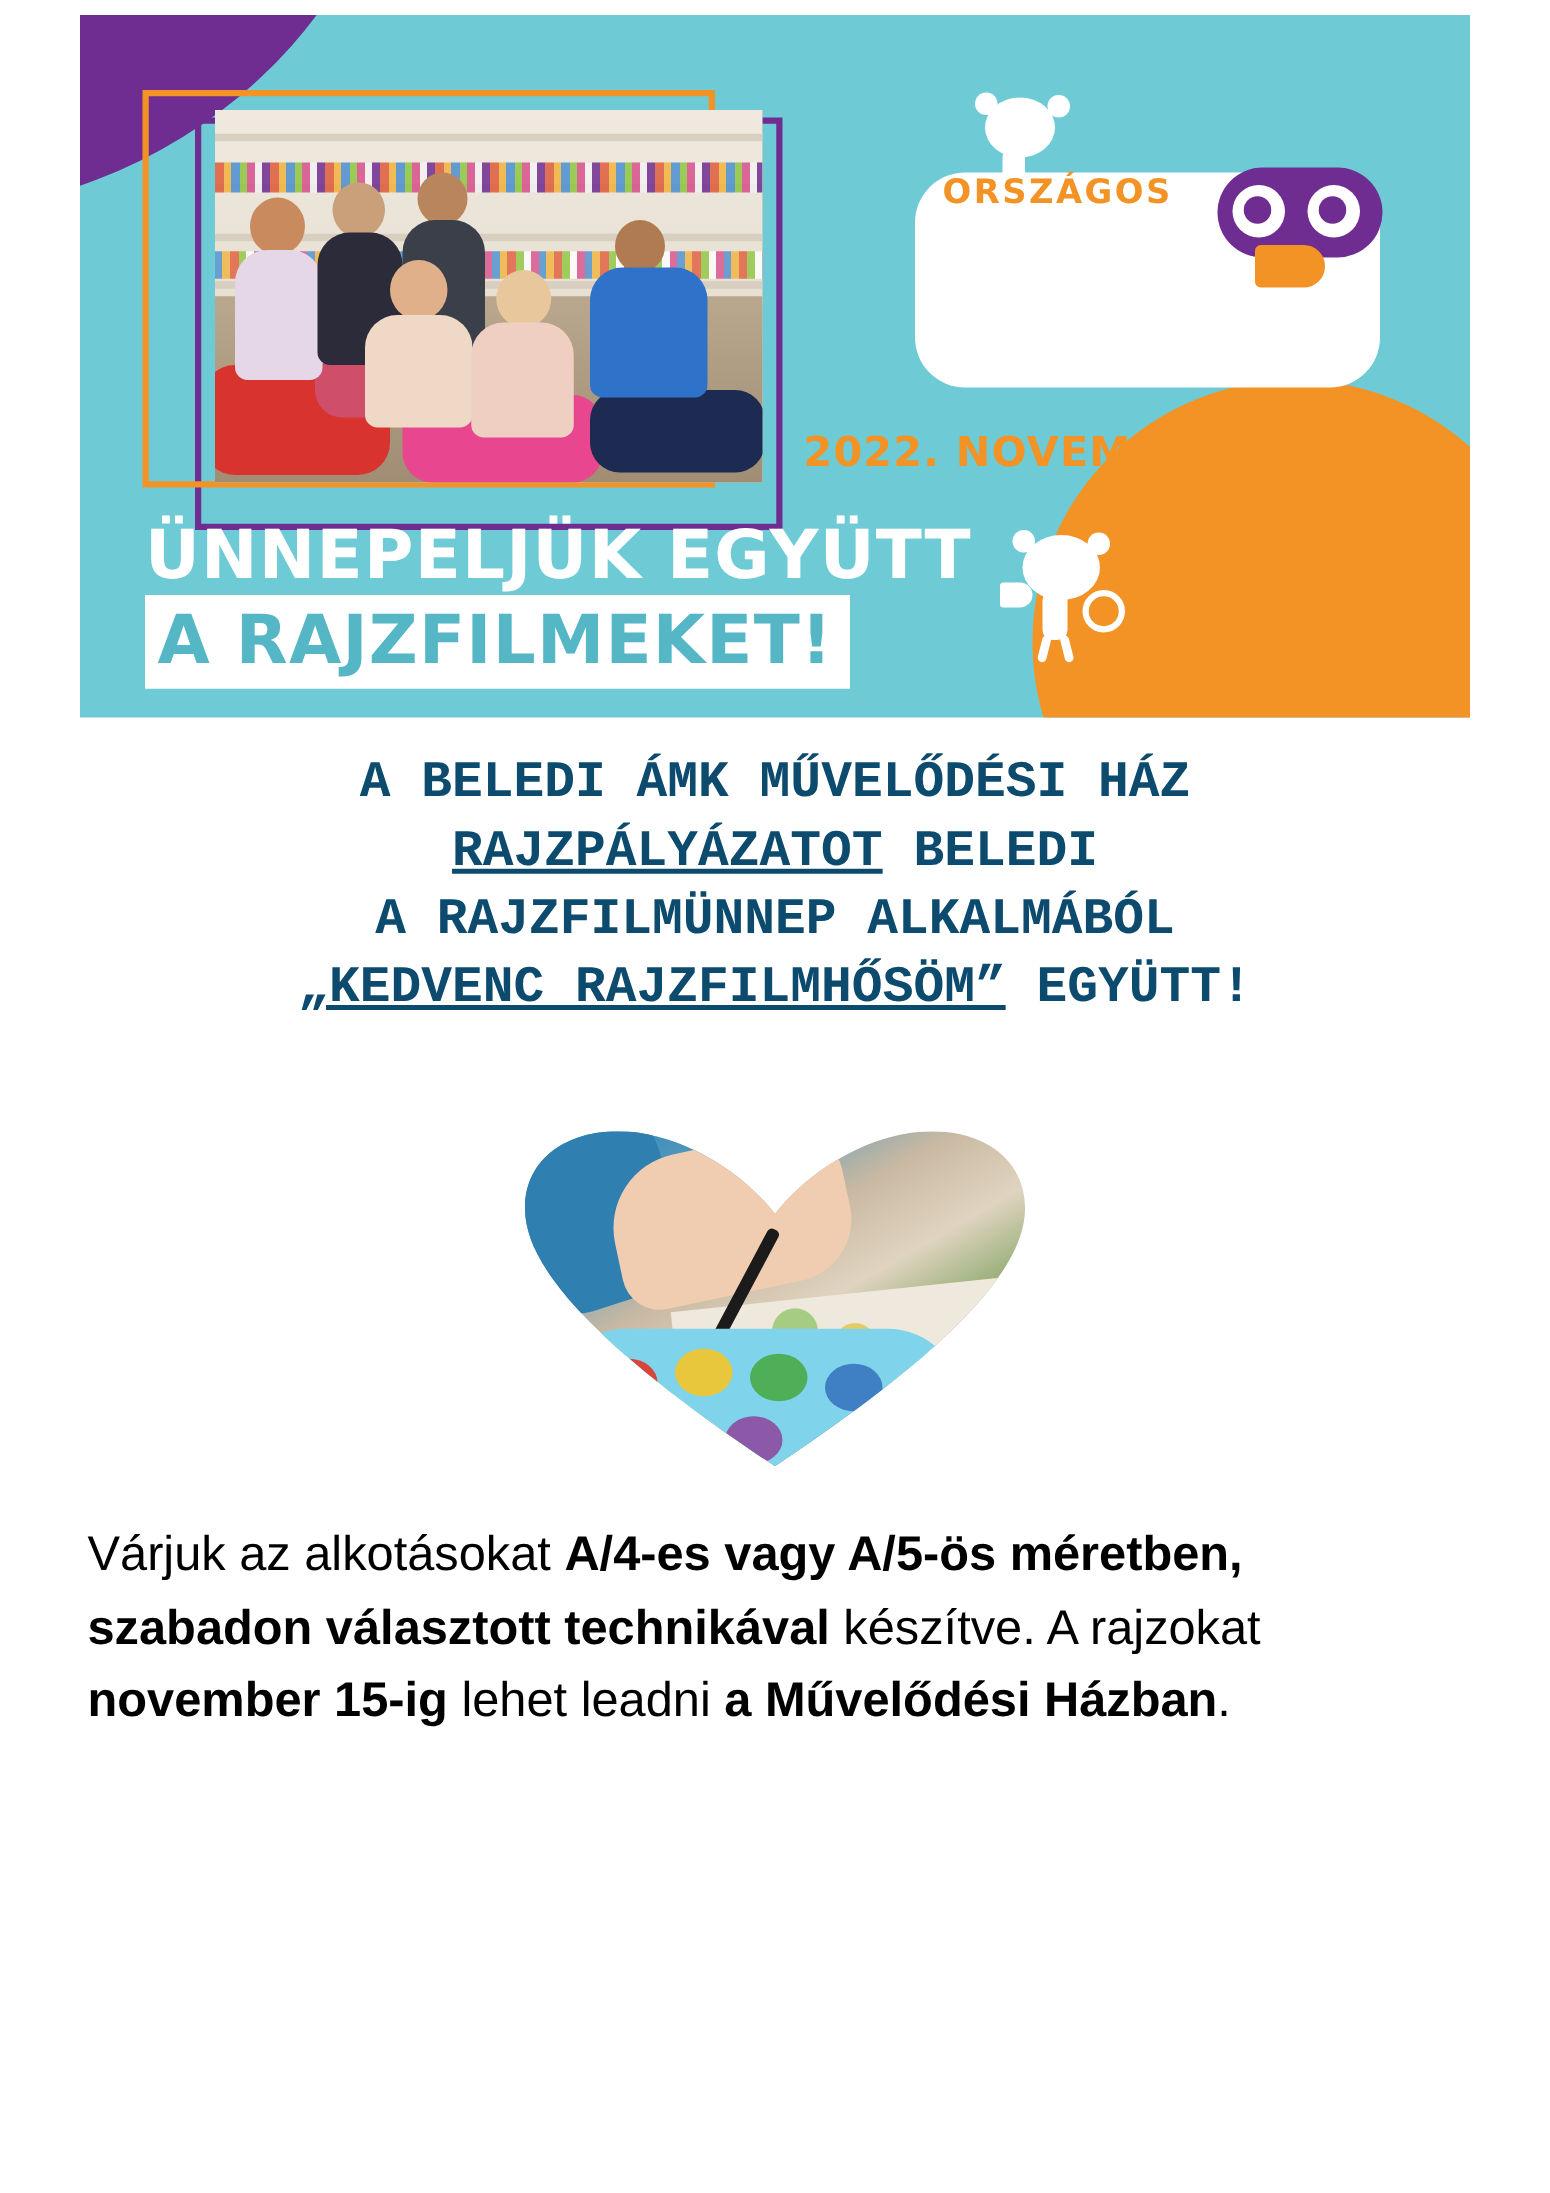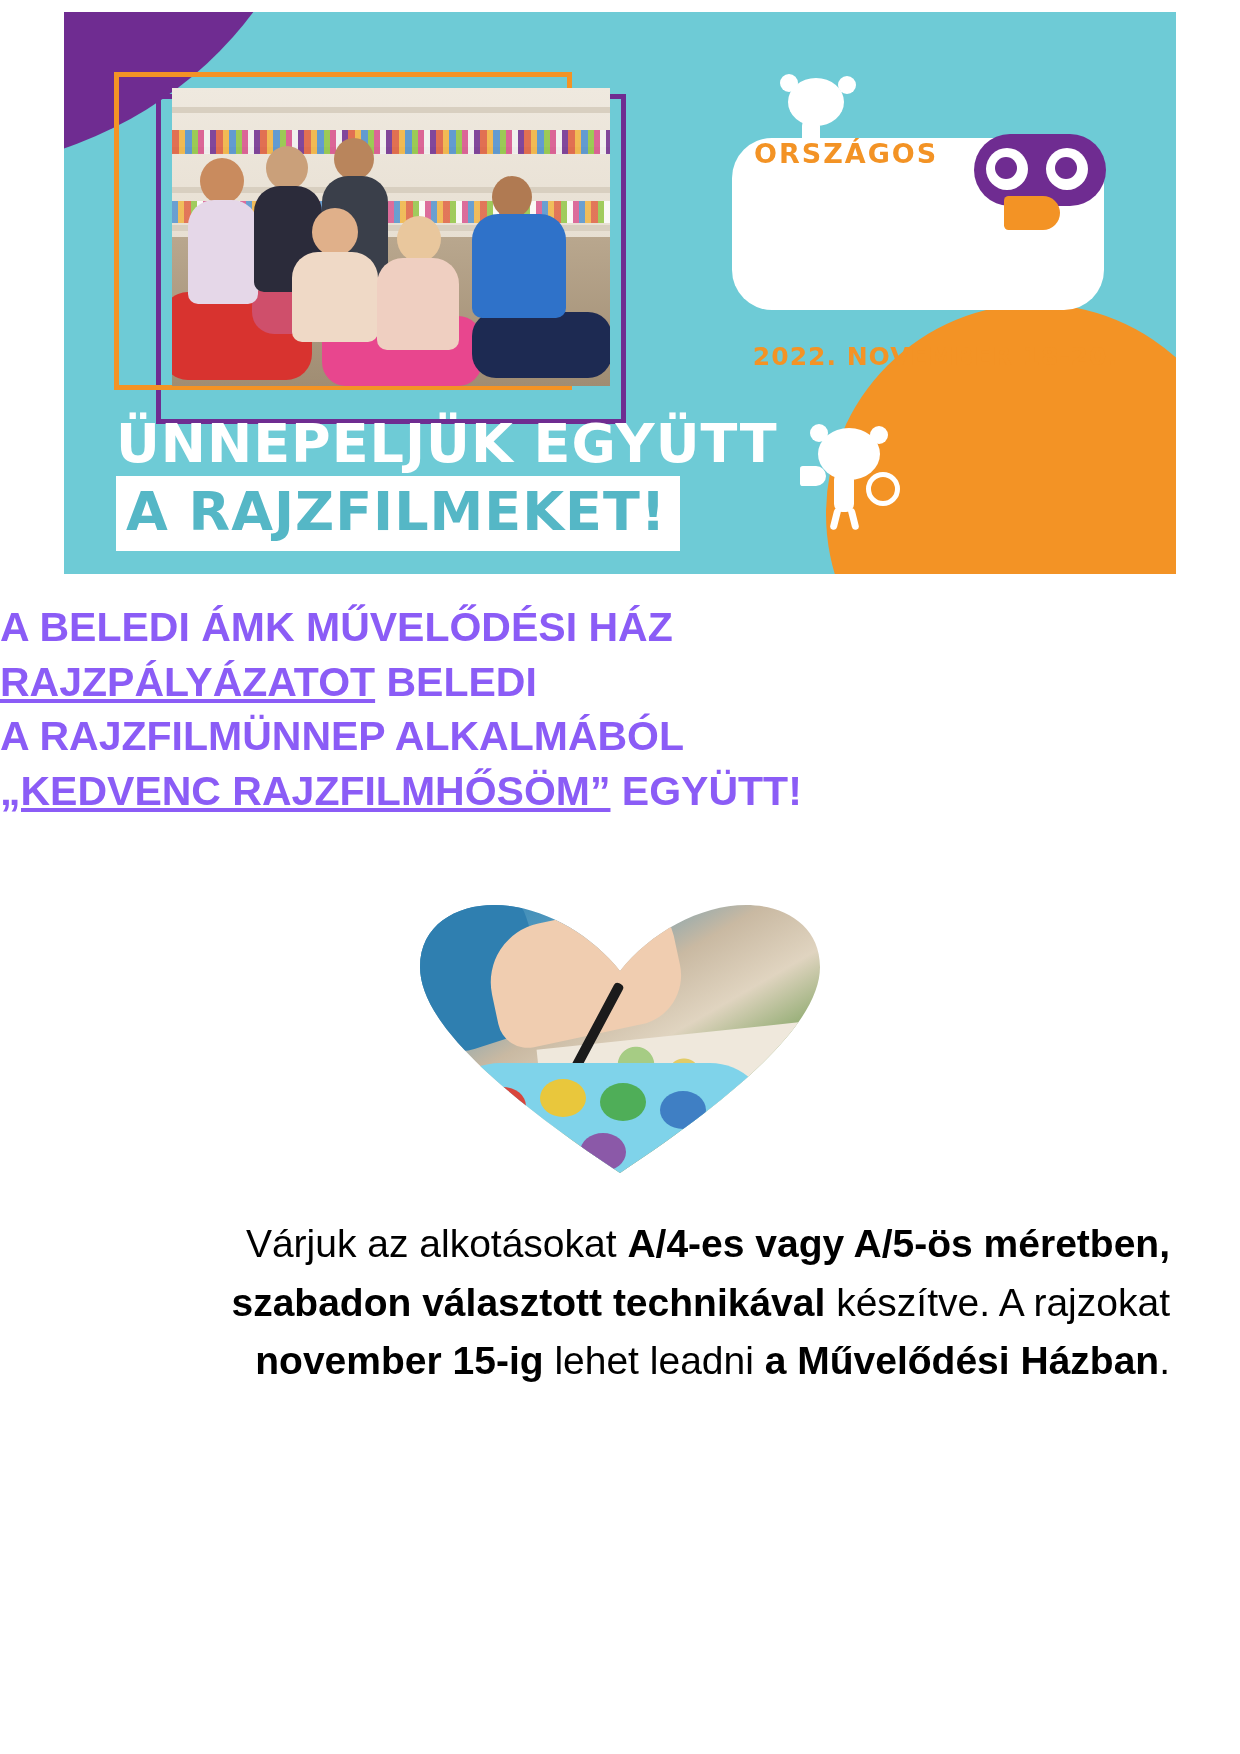--- a/index.html
+++ b/index.html
@@ -199,21 +199,21 @@
     position:absolute; left:9px; top:9px; width:22px; height:22px; background:#6f2c91; border-radius:50%;
   }
   .logo-nose {
     position:absolute; right:58px; top:122px; width:56px; height:34px;
     background:#f39325; border-radius:6px 22px 22px 6px;
   }
   .logo-date {
     position: absolute;
     right: 58px;
     top: 330px;
-    font-size: 25px;
+    font-size: 33px;
     font-weight: 800;
     color: #f39325;
     letter-spacing: 1px;
     font-family: "DejaVu Sans", sans-serif;
   }
 
   
   .banner-head1 {
     position: absolute;
     left: 52px;
@@ -243,25 +243,26 @@
     width: 110px;
     height: 120px;
   }
 
   
   .headline {
     position: absolute;
     left: 0;
     top: 600px;
     width: 1240px;
-    color: #8b5cf6;
+    text-align: center;
+    color: #0c4a6e;
     font-weight: 700;
     font-size: 41px;
     line-height: 1.33;
-    font-family: Liberation Sans, sans-serif;
+    font-family: Liberation Mono, monospace;
   }
   .headline .u { text-decoration: underline; }
 
   
   .heart-wrap {
     position: absolute;
     left: 0;
     top: 905px;
     width: 1240px;
     height: 270px;
@@ -307,21 +308,21 @@
   .heart .table {
     position:absolute; left:0; right:0; bottom:0; height:40px; background:#c9a06a; opacity:.6;
   }
 
   
   .bodytext {
     position: absolute;
     left: 70px;
     top: 1215px;
     width: 1100px;
-    text-align: right;
+    text-align: left;
     color: #000000;
     font-size: 39px;
     line-height: 1.5;
     font-family: "Liberation Sans", sans-serif;
   }
   .bodytext b { font-weight: 700; }
 </style>
 </head>
 <body>
 

